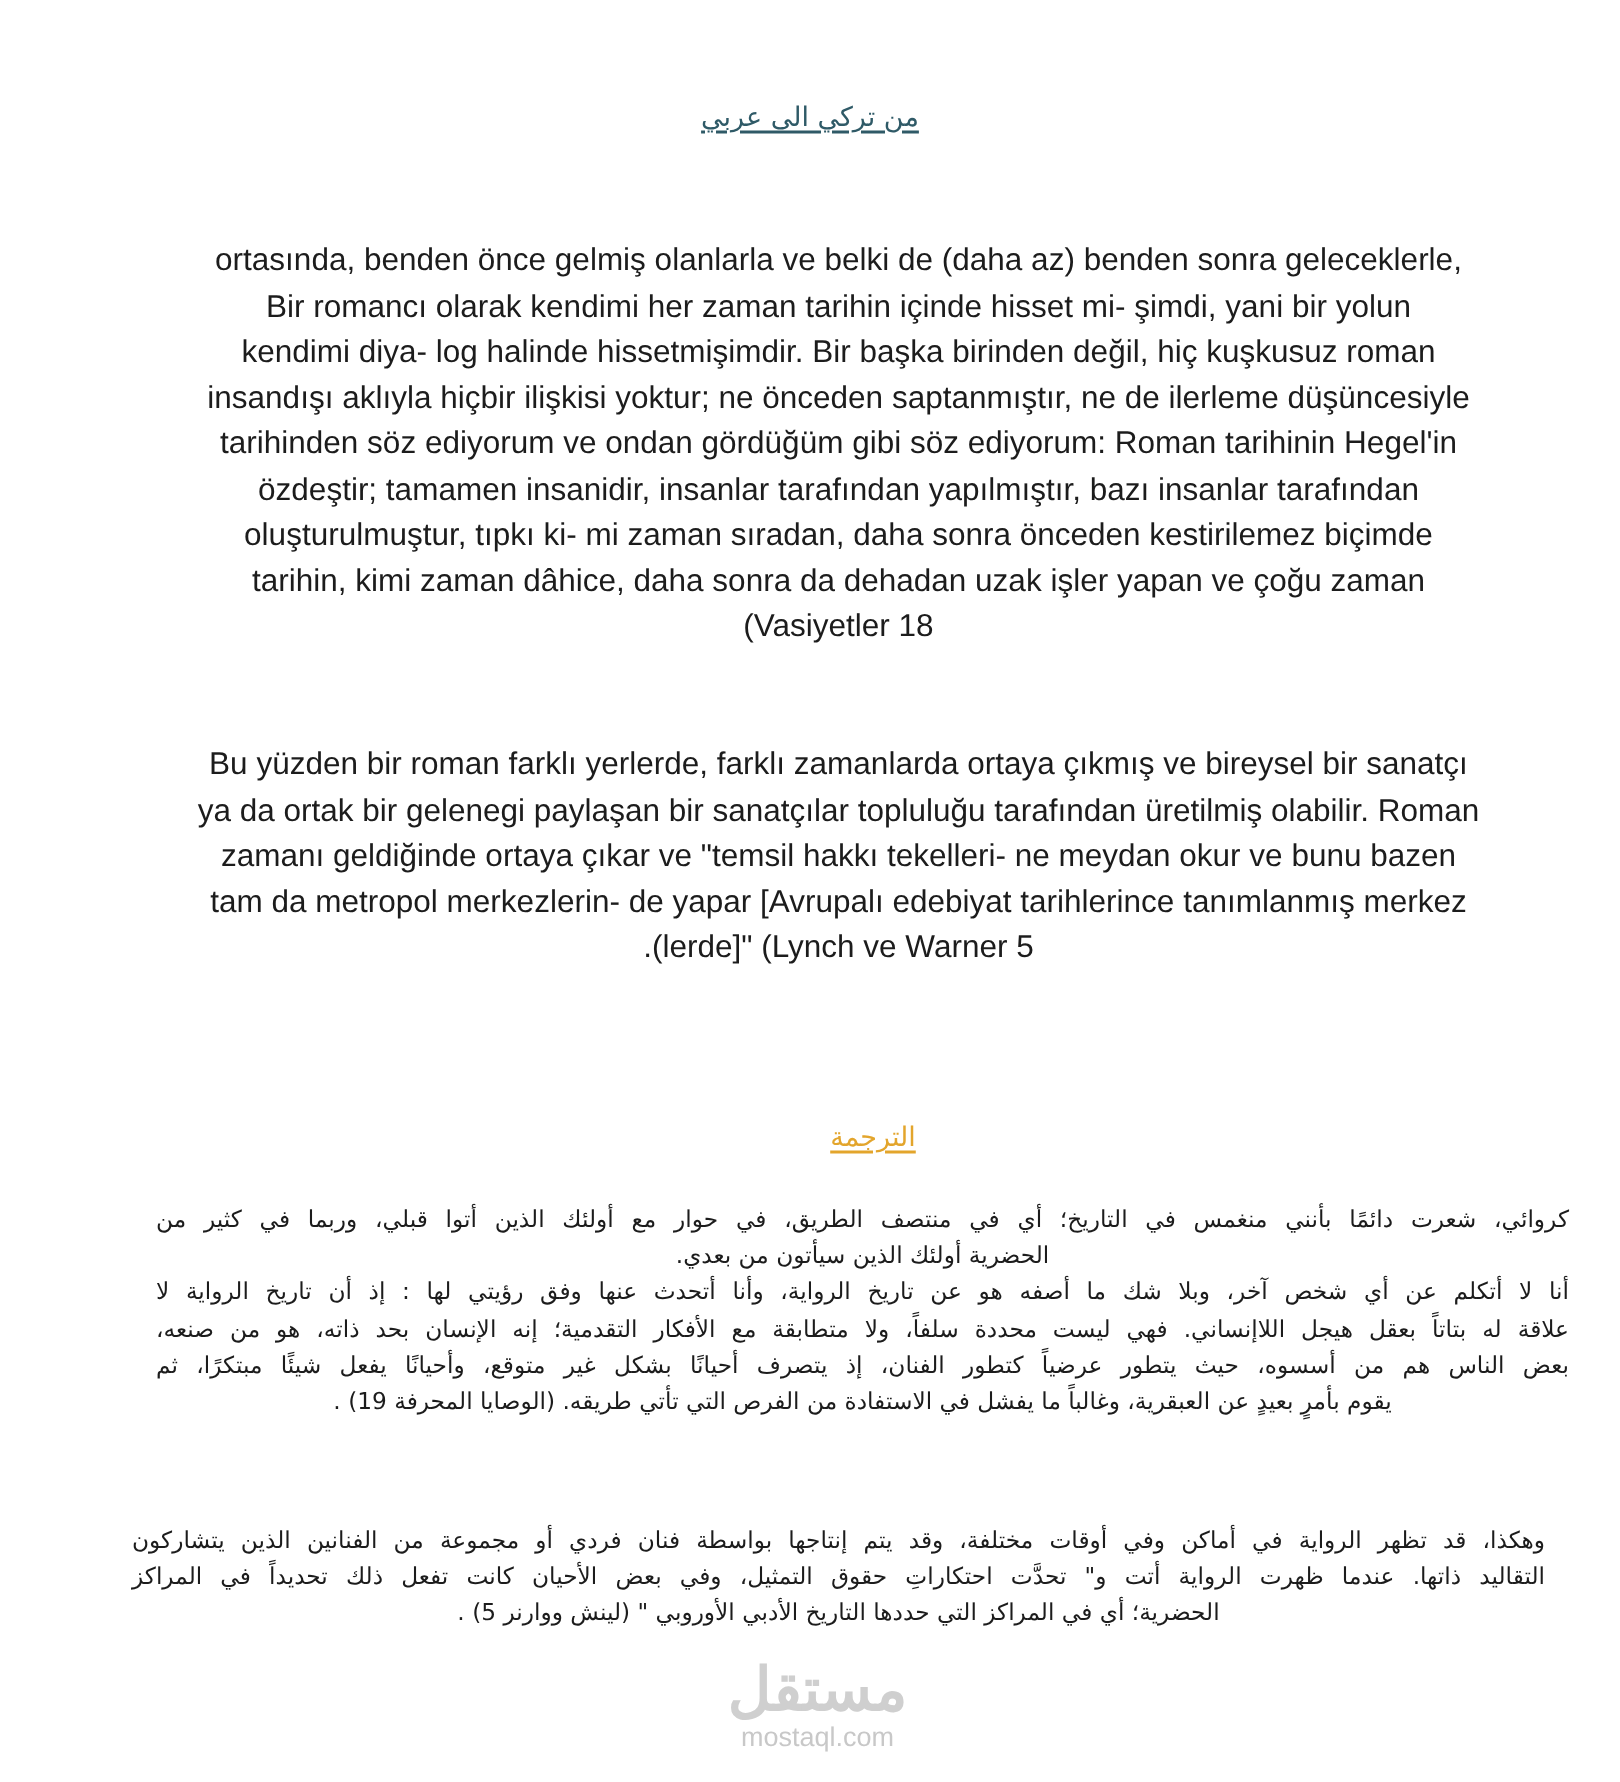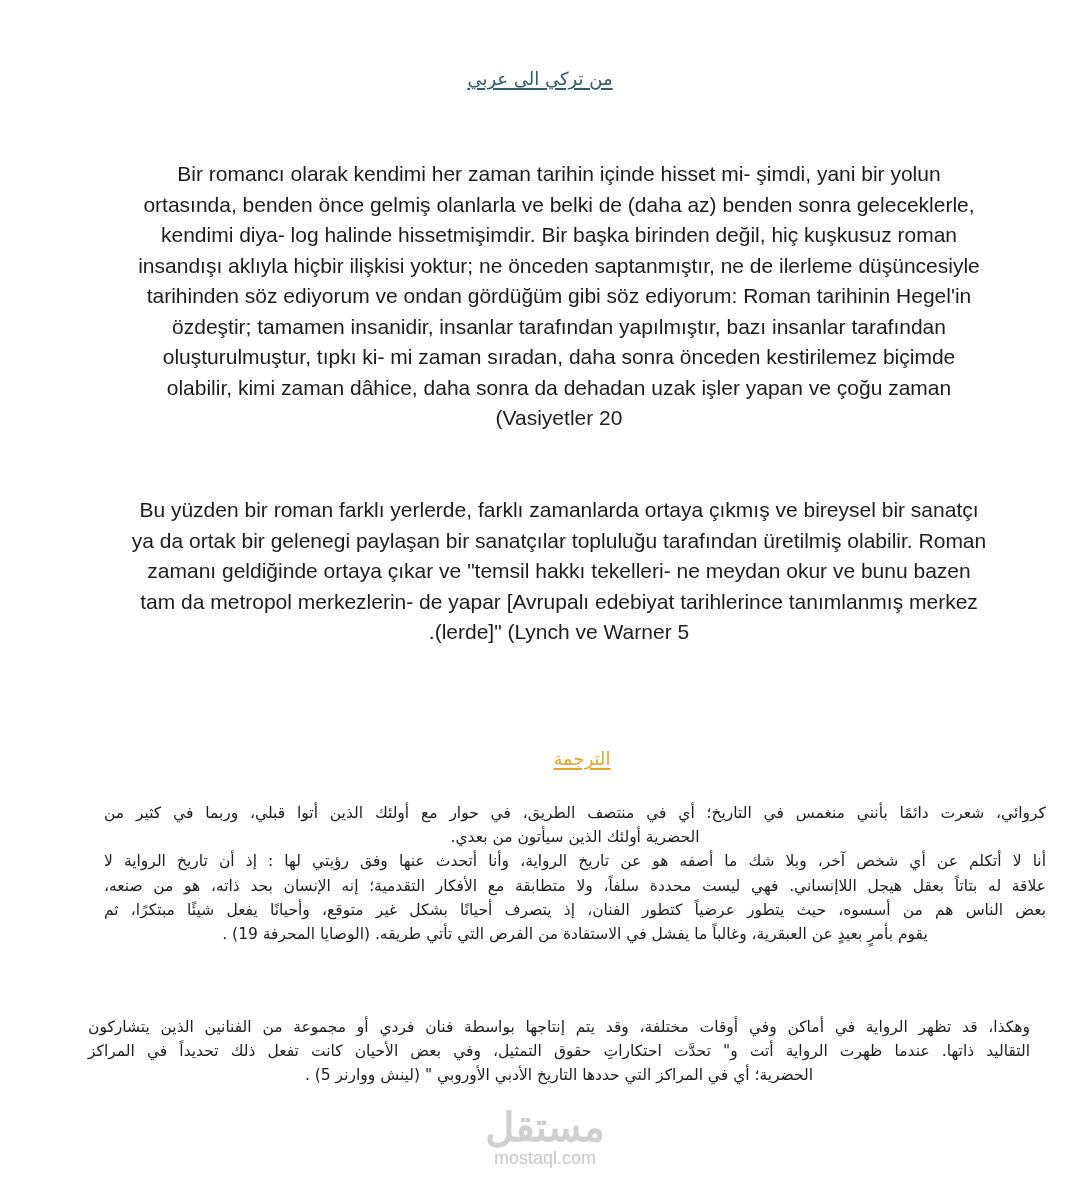--- a/index.html
+++ b/index.html
@@ -96,29 +96,29 @@
     }
   </style>
 </head>
 <body>
 
 <div class="page">
 
   <div class="heading top">من تركي الى عربي</div>
 
   <div class="tr-block p1">
+    <span class="tr-line">ortasında, benden önce gelmiş olanlarla ve belki de (daha az) benden sonra geleceklerle,</span>
     <span class="tr-line">Bir romancı olarak kendimi her zaman tarihin içinde hisset mi- şimdi, yani bir yolun</span>
-    <span class="tr-line">ortasında, benden önce gelmiş olanlarla ve belki de (daha az) benden sonra geleceklerle,</span>
     <span class="tr-line">kendimi diya- log halinde hissetmişimdir. Bir başka birinden değil, hiç kuşkusuz roman</span>
     <span class="tr-line">insandışı aklıyla hiçbir ilişkisi yoktur; ne önceden saptanmıştır, ne de ilerleme düşüncesiyle</span>
     <span class="tr-line">tarihinden söz ediyorum ve ondan gördüğüm gibi söz ediyorum: Roman tarihinin Hegel'in</span>
     <span class="tr-line">özdeştir; tamamen insanidir, insanlar tarafından yapılmıştır, bazı insanlar tarafından</span>
     <span class="tr-line">oluşturulmuştur, tıpkı ki- mi zaman sıradan, daha sonra önceden kestirilemez biçimde</span>
-    <span class="tr-line">olabilir, kimi zaman dâhice, daha sonra da dehadan uzak işler yapan ve çoğu zaman</span>
-    <span class="tr-line">(Vasiyetler 20</span>
+    <span class="tr-line">tarihin, kimi zaman dâhice, daha sonra da dehadan uzak işler yapan ve çoğu zaman</span>
+    <span class="tr-line">(Vasiyetler 18</span>
   </div>
 
   <div class="tr-block p2">
     <span class="tr-line">Bu yüzden bir roman farklı yerlerde, farklı zamanlarda ortaya çıkmış ve bireysel bir sanatçı</span>
     <span class="tr-line">ya da ortak bir gelenegi paylaşan bir sanatçılar topluluğu tarafından üretilmiş olabilir. Roman</span>
     <span class="tr-line">zamanı geldiğinde ortaya çıkar ve "temsil hakkı tekelleri- ne meydan okur ve bunu bazen</span>
     <span class="tr-line">tam da metropol merkezlerin- de yapar [Avrupalı edebiyat tarihlerince tanımlanmış merkez</span>
     <span class="tr-line">.(lerde]" (Lynch ve Warner 5</span>
   </div>
 

